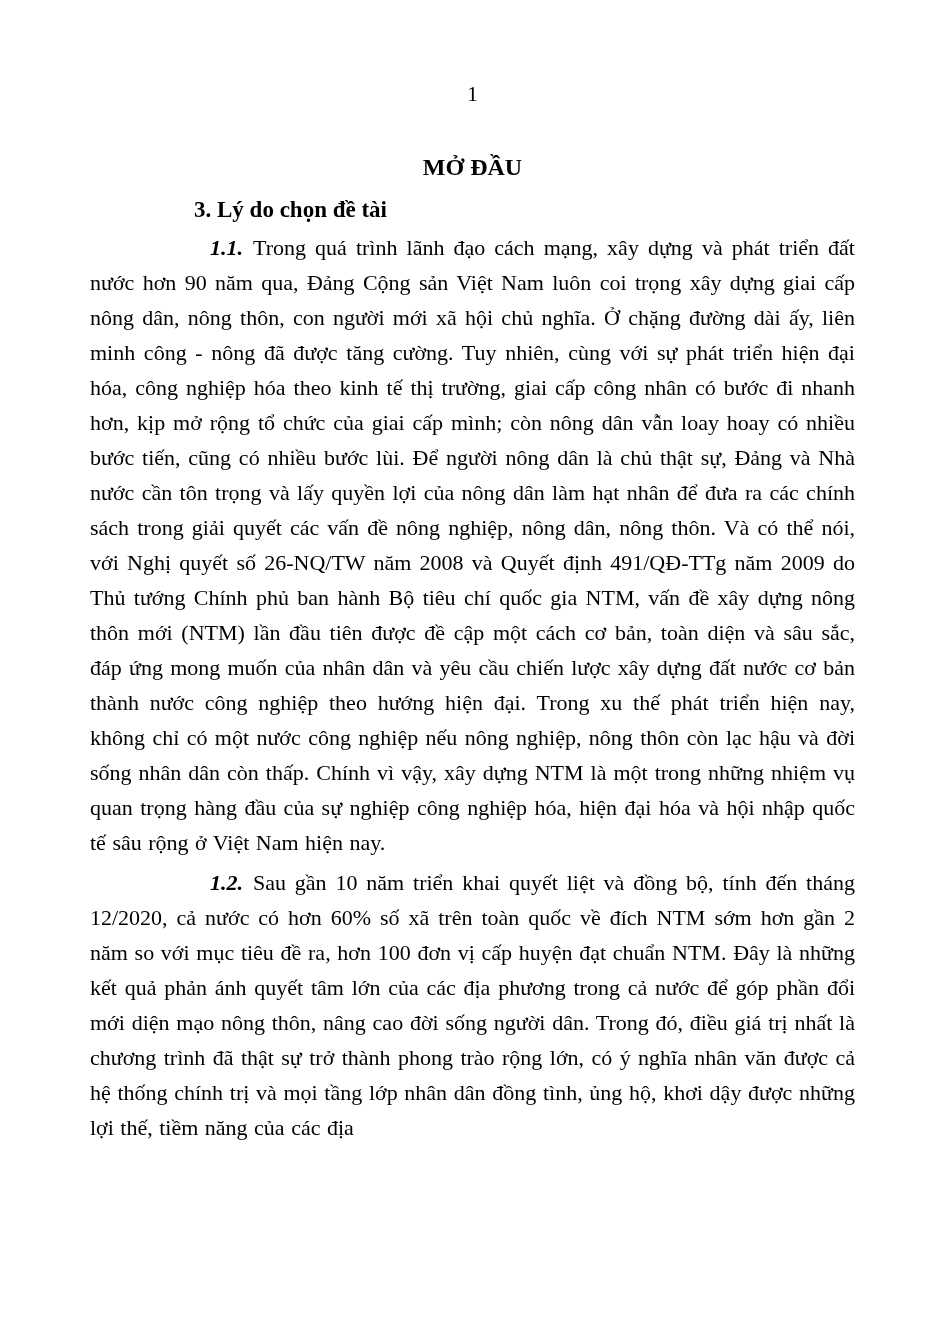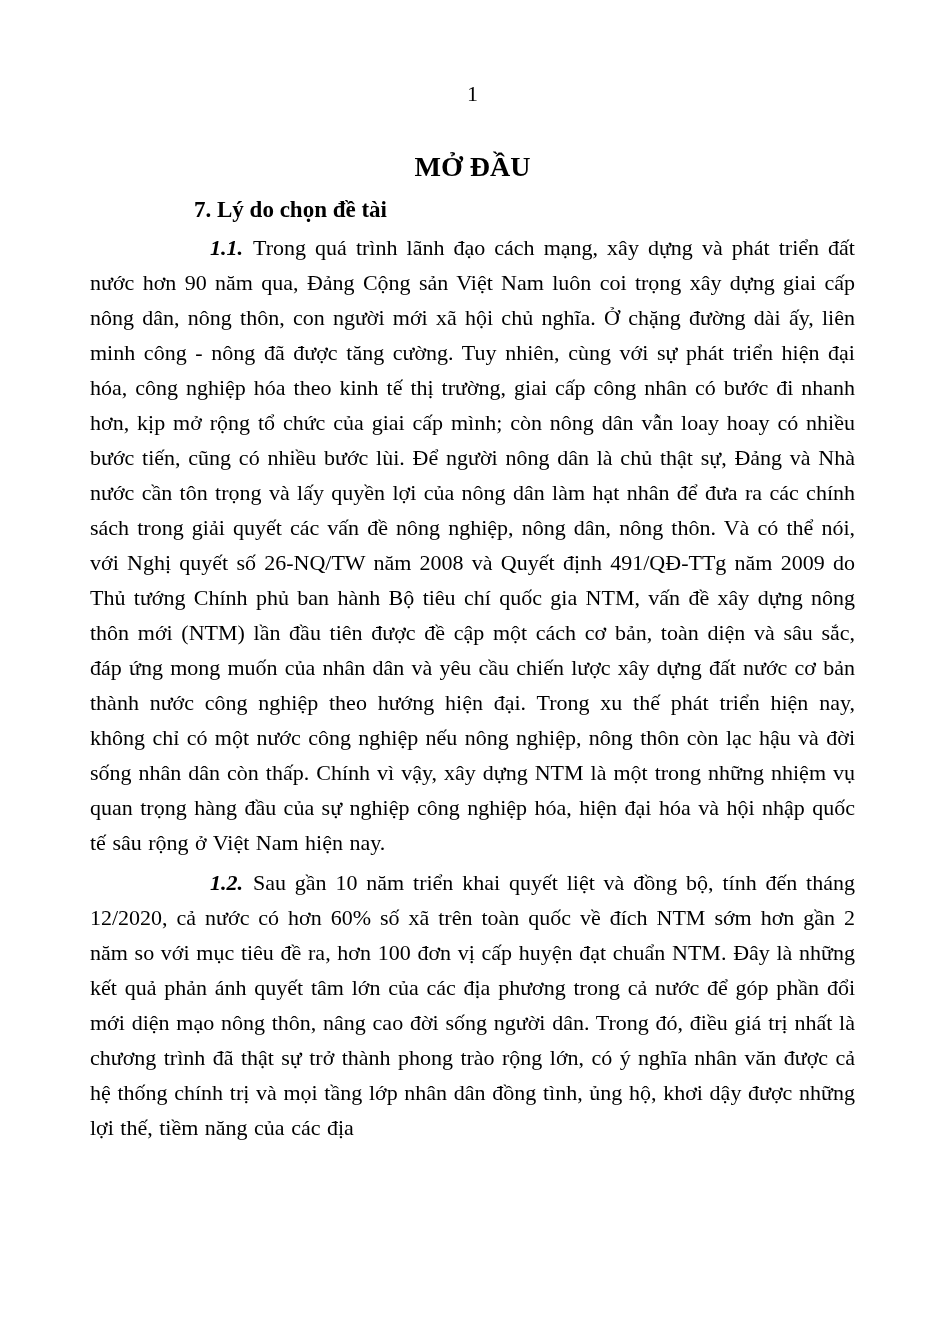--- a/index.html
+++ b/index.html
@@ -17,21 +17,21 @@
   }
   .page-number {
     text-align: center;
     font-size: 22px;
     line-height: 28px;
     font-weight: normal;
   }
   .doc-title {
     margin-top: 44px;
     text-align: center;
-    font-size: 28px;
+    font-size: 24px;
     line-height: 30px;
     font-weight: bold;
   }
   .section-heading {
     margin-top: 13px;
     font-size: 23px;
     line-height: 30px;
     font-weight: bold;
     text-indent: 104px;
   }
@@ -52,19 +52,19 @@
 </style>
 </head>
 <body>
 
 <div class="page">
 
   <div class="page-number">1</div>
 
   <h1 class="doc-title">MỞ ĐẦU</h1>
 
-  <h2 class="section-heading">7. Lý do chọn đề tài</h2>
+  <h2 class="section-heading">3. Lý do chọn đề tài</h2>
 
   <p class="para"><span class="para-leader">1.1.</span><span>Trong quá trình lãnh đạo cách mạng, xây dựng và phát triển đất nước hơn 90 năm qua, Đảng Cộng sản Việt Nam luôn coi trọng xây dựng giai cấp nông dân, nông thôn, con người mới xã hội chủ nghĩa. Ở chặng đường dài ấy, liên minh công - nông đã được tăng cường. Tuy nhiên, cùng với sự phát triển hiện đại hóa, công nghiệp hóa theo kinh tế thị trường, giai cấp công nhân có bước đi nhanh hơn, kịp mở rộng tổ chức của giai cấp mình; còn nông dân vẫn loay hoay có nhiều bước tiến, cũng có nhiều bước lùi. Để người nông dân là chủ thật sự, Đảng và Nhà nước cần tôn trọng và lấy quyền lợi của nông dân làm hạt nhân để đưa ra các chính sách trong giải quyết các vấn đề nông nghiệp, nông dân, nông thôn. Và có thể nói, với Nghị quyết số 26-NQ/TW năm 2008 và Quyết định 491/QĐ-TTg năm 2009 do Thủ tướng Chính phủ ban hành Bộ tiêu chí quốc gia NTM, vấn đề xây dựng nông thôn mới (NTM) lần đầu tiên được đề cập một cách cơ bản, toàn diện và sâu sắc, đáp ứng mong muốn của nhân dân và yêu cầu chiến lược xây dựng đất nước cơ bản thành nước công nghiệp theo hướng hiện đại. Trong xu thế phát triển hiện nay, không chỉ có một nước công nghiệp nếu nông nghiệp, nông thôn còn lạc hậu và đời sống nhân dân còn thấp. Chính vì vậy, xây dựng NTM là một trong những nhiệm vụ quan trọng hàng đầu của sự nghiệp công nghiệp hóa, hiện đại hóa và hội nhập quốc tế sâu rộng ở Việt Nam hiện nay.</span></p>
 
   <p class="para"><span class="para-leader">1.2.</span><span>Sau gần 10 năm triển khai quyết liệt và đồng bộ, tính đến tháng 12/2020, cả nước có hơn 60% số xã trên toàn quốc về đích NTM sớm hơn gần 2 năm so với mục tiêu đề ra, hơn 100 đơn vị cấp huyện đạt chuẩn NTM. Đây là những kết quả phản ánh quyết tâm lớn của các địa phương trong cả nước để góp phần đổi mới diện mạo nông thôn, nâng cao đời sống người dân. Trong đó, điều giá trị nhất là chương trình đã thật sự trở thành phong trào rộng lớn, có ý nghĩa nhân văn được cả hệ thống chính trị và mọi tầng lớp nhân dân đồng tình, ủng hộ, khơi dậy được những lợi thế, tiềm năng của các địa</span></p>
 
 </div>
 
 </body></html>

